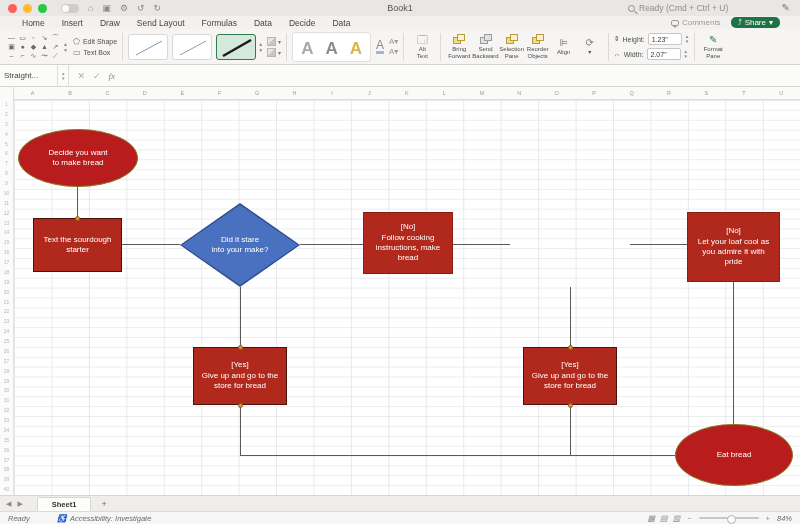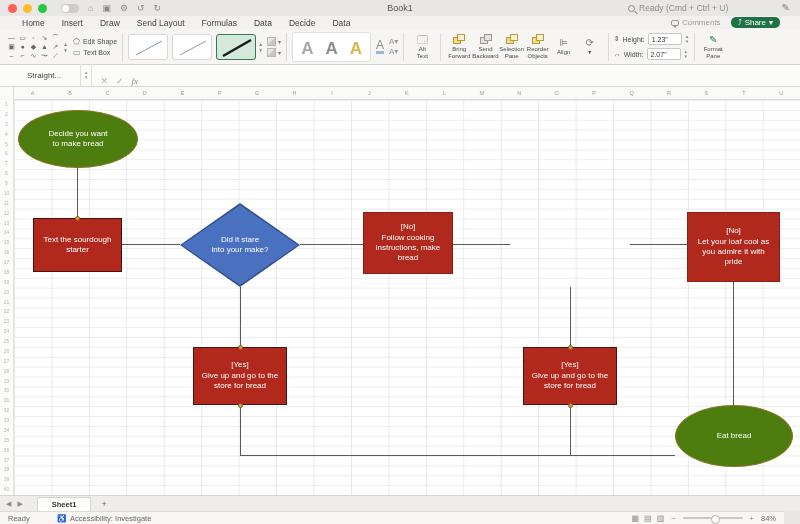--- a/index.html
+++ b/index.html
@@ -73,21 +73,21 @@
   .sq2.gray i, .sq2.gray b { border-color:#9a9a9a; background:#e4e2e0; }
   .size-grp { display:flex; flex-direction:column; gap:3px; font-size:7px; color:#4d4d4d; }
   .size-row { display:flex; align-items:center; gap:3px; }
   .size-field { width:34px; height:12px; border:1px solid #c9c6c3; background:#fff; border-radius:2px;
     font-size:7px; color:#333; display:flex; align-items:center; padding:0 3px; }
   .stepper { display:flex; flex-direction:column; font-size:4.5px; color:#8a8a8a; line-height:5px; }
   .fmt-pane .bic { color:#2e7d4f; }
 
   
   .fbar { position:absolute; top:65px; left:0; right:0; height:22px; background:#fbfbfa;
-    border-bottom:1px solid #d7d5d3; display:flex; align-items:flex-end;padding-left:23px; }
+    border-bottom:1px solid #d7d5d3; display:flex; align-items:center; }
   .namebox { width:58px; height:22px; border-right:1px solid #e0deda; display:flex; align-items:center;
     padding:0 4px; font-size:8px; color:#444; overflow:hidden; white-space:nowrap; }
   .nb-stepper { display:flex; flex-direction:column; font-size:4.5px; color:#999; line-height:5px;
     border-right:1px solid #e0deda; height:22px; justify-content:center; padding:0 3px; }
   .fbtns { display:flex; align-items:center; gap:8px; padding:0 8px; color:#b0aeab; font-size:9px; }
   .fx { font-style:italic; font-family:"Liberation Serif", serif; color:#8a8a8a; }
 
   
   .colheads { position:absolute; top:87px; left:0; right:0; height:13px; background:#fafaf8;
     border-bottom:1px solid #dddcda; display:flex; }
@@ -102,21 +102,21 @@
   .row-n { height:9.875px; font-size:5px; color:#b8b8b8; text-align:center; line-height:9.875px; }
   .gridlines { position:absolute; left:14px; right:0; top:0; bottom:0;
     background-image:linear-gradient(to right,#e6e9eb 1px,transparent 1px),
                      linear-gradient(to bottom,#eaedef 1px,transparent 1px);
     background-size:37.45px 100%,100% 9.875px; }
 
   
   .flow { position:absolute; inset:0; }
   .node { position:absolute; display:flex; align-items:center; justify-content:center;
     color:#fff; font-size:8px; line-height:1.3; text-align:center; white-space:pre-line; }
-  .ellipse { background:#4d7c0f; border:1.5px solid #8a7322; border-radius:50%; }
+  .ellipse { background:#b91c1c; border:1.5px solid #8a7322; border-radius:50%;margin-top:19px; }
   .rect { background:#b1281c; border:1.5px solid #8c1d12; }
   .rect.selhdl { border-color:#4a120a; }
   .diamond-outer { position:absolute; clip-path:polygon(50% 0,100% 50%,50% 100%,0 50%);
     background:#2f4f8f; }
   .diamond-inner { position:absolute; inset:2px; clip-path:polygon(50% 0,100% 50%,50% 100%,0 50%);
     background:#4a70c0; }
   .diamond-label { position:absolute; inset:0; display:flex; align-items:center; justify-content:center;
     color:#fff; font-size:8px; line-height:1.3; text-align:center; white-space:pre-line; }
   .conn { position:absolute; background:#595959; }
   .handle { position:absolute; width:5px; height:5px; border-radius:50%; background:#d99a3c;
@@ -125,23 +125,23 @@
   
   .sheettabs { position:absolute; top:495px; left:0; right:0; height:16px; background:#efedeb;
     border-top:1px solid #d8d6d4; display:flex; align-items:center; padding:0 6px; }
   .tab-arrows { color:#8a8a8a; font-size:7px; letter-spacing:6px; margin-right:8px; }
   .sheet-tab { background:#fdfdfc; border:1px solid #d8d6d4; border-bottom:none; height:14px;
     display:flex; align-items:center; padding:0 14px; font-size:7.5px; font-weight:bold; color:#333;
     border-radius:2px 2px 0 0; }
   .add-sheet { margin-left:10px; color:#6f6f6f; font-size:9px; }
 
   
-  .statusbar { position:absolute; top:511px; left:0; right:16px; height:13px; background:#f7f6f5;
+  .statusbar { position:absolute; top:511px; left:0; right:0; height:13px; background:#f7f6f5;
     border-top:1px solid #dcdad8; display:flex; align-items:center; padding:0 8px; font-size:7.5px;
-    color:#6a6a6a; }
+    color:#6a6a6a;font-style:italic; }
   .acc { display:flex; align-items:center; gap:3px; margin-left:28px; }
   .status-right { margin-left:auto; display:flex; align-items:center; gap:7px; color:#8a8a8a; }
   .view-ics { display:flex; gap:5px; font-size:8px; }
   .zoom-slider { width:60px; height:2px; background:#c9c7c5; border-radius:1px; position:relative; }
   .zoom-slider::after { content:""; position:absolute; left:28px; top:-2.5px; width:7px; height:7px;
     border-radius:50%; background:#fdfdfd; border:1px solid #b5b3b1; }
   .zoom-pct { color:#6a6a6a; }
 </style>
 </head>
 <body>

